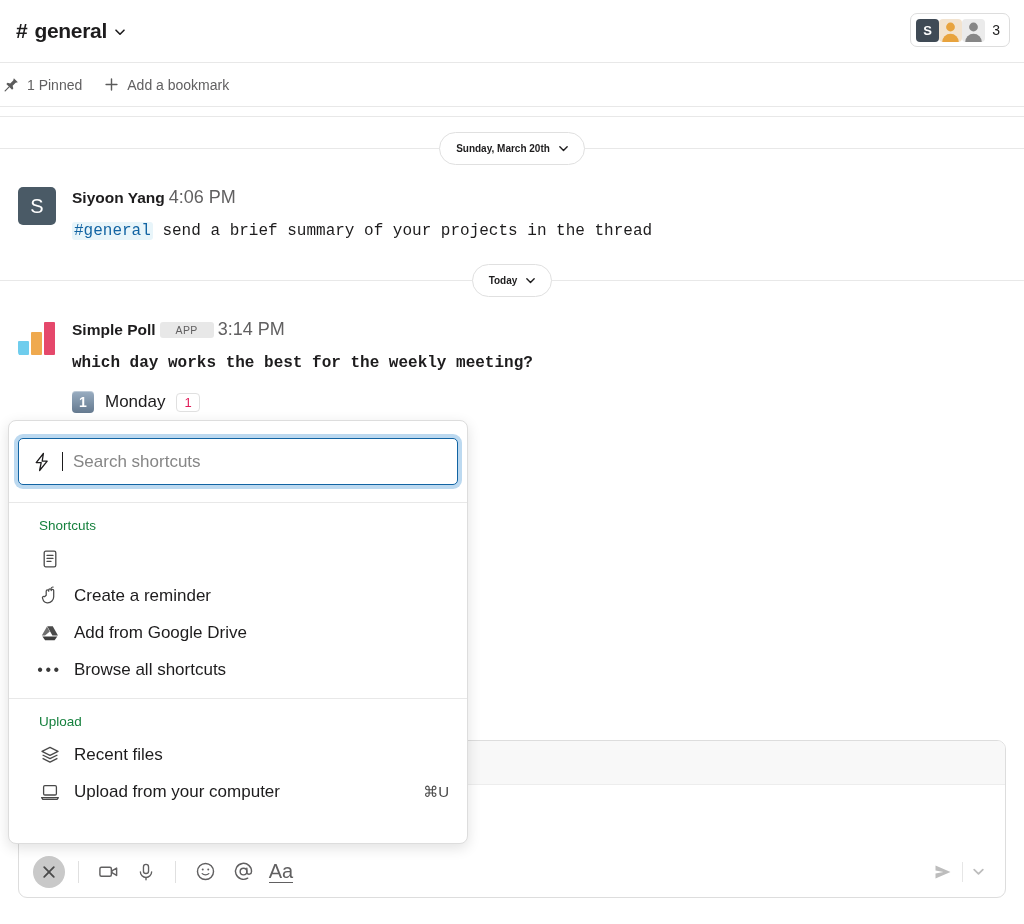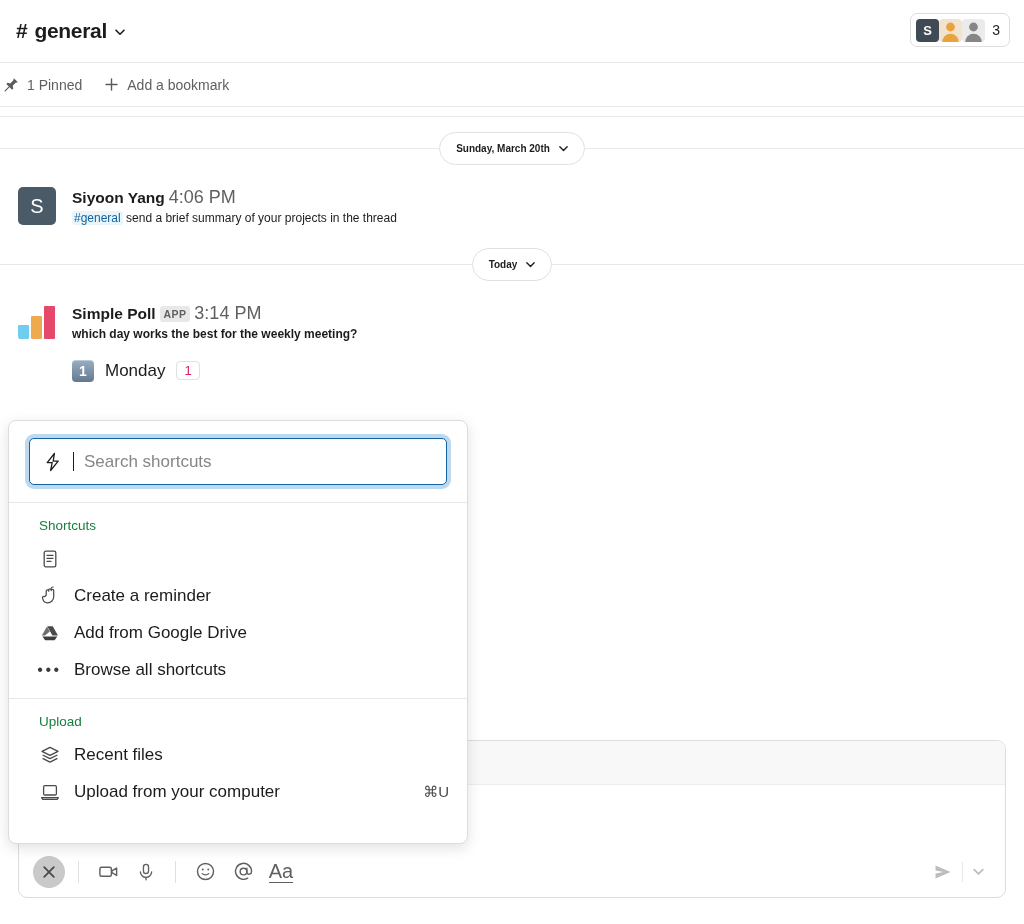--- a/index.html
+++ b/index.html
@@ -70,24 +70,24 @@
   }
   .divider-pill .chev { width: 10px; height: 10px; }
 
   .msg { display: flex; padding: 8px 18px 4px 18px; gap: 16px; }
   .msg-avatar { width: 38px; height: 38px; border-radius: 5px; flex: none;
                 display:flex; align-items:center; justify-content:center; overflow:hidden; }
   .msg-avatar.s { background: #4a5a66; color: #fff; font-size: 20px; font-weight: 500; }
   .msg-body { flex: 1; min-width: 0; }
   .msg-line1 { display: flex; align-items: center; gap: 4px; }
   .msg-author { font-size: 15.5px; font-weight: bold; color: #1d1c1d; cursor: pointer; }
-  .app-badge { font-size: 10.5px; font-weight: bold; letter-spacing: .4px;
-               background: #e8e8e8; color: #616061; border-radius: 3px; padding: 2px 4px; }
+  .app-badge { font-size: 10.5px; font-weight: normal; letter-spacing: .4px;
+               background: #e8e8e8; color: #616061; border-radius: 3px; padding: 2px 16px; }
   .msg-time { font-size: 18px; color: #616061; cursor: pointer; }
-  .msg-text { font-size: 12px; line-height: 1.45; color: #1d1c1d; margin-top: 2px; }
+  .msg-text { font-size: 16px; line-height: 1.45; color: #1d1c1d; margin-top: 12px; font-family: Liberation Mono, monospace; }
   .msg-text.bold { font-weight: bold; }
   .chan-link { background: #e8f5fa; color: #1264a3; border-radius: 3px; padding: 0 2px; cursor: pointer; }
 
   .poll-icon { width: 38px; height: 34px; display:flex; align-items:flex-end; gap:2px; }
   .poll-icon i { display:block; border-radius: 1px; }
   .pb1 { width: 11px; height: 14px; background: #6fcded; }
   .pb2 { width: 11px; height: 23px; background: #efa94e; }
   .pb3 { width: 11px; height: 33px; background: #e5486b; }
 
   .poll-opt-row { display: flex; align-items: center; gap: 11px; margin-top: 16px; }
@@ -134,21 +134,21 @@
   .send-chev { width: 26px; height: 30px; display:flex; align-items:center; justify-content:center;
                color: #bdbdbd; cursor: pointer; }
 
   
   .shortcuts-panel {
     position: absolute; left: 8px; top: 420px; width: 460px; height: 424px;
     background: #fff; border: 1px solid #dddddd; border-radius: 8px;
     box-shadow: 0 4px 14px rgba(0,0,0,.12);
     z-index: 50; display: flex; flex-direction: column; overflow: hidden;
   }
-  .sp-search-area { padding: 17px 20px; border-bottom: 1px solid #e8e8e8; }
+  .sp-search-area { padding: 17px 9px; border-bottom: 1px solid #e8e8e8; }
   .sp-search-wrap {
     display: flex; align-items: center; gap: 10px;
     height: 47px; border: 1px solid #1264a3; border-radius: 5px;
     box-shadow: 0 0 0 4px #bcd9f0; padding: 0 13px; background: #fff;
   }
   .sp-search-icon { width: 20px; height: 20px; color: #1d1c1d; flex: none; }
   .sp-caret { width: 1px; height: 19px; background: #1d1c1d; flex: none; }
   .sp-placeholder { font-size: 17px; color: #868686; }
   .sp-section { padding: 11px 0 4px 0; }
   .sp-section.attach { border-top: 1px solid #e8e8e8; margin-top: 6px; }

